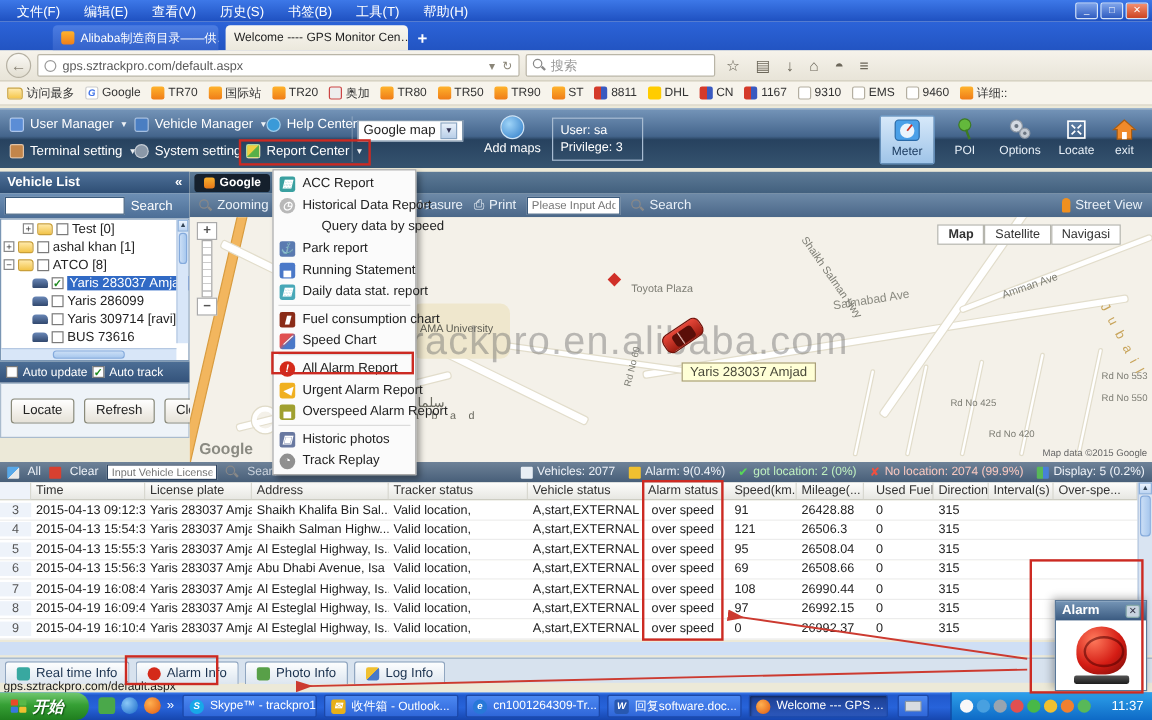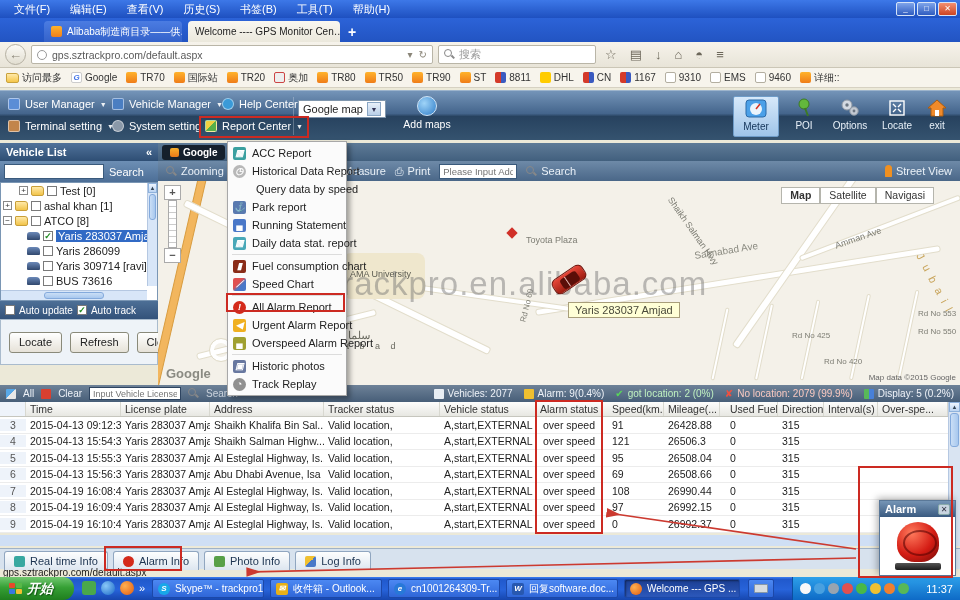--- a/index.html
+++ b/index.html
@@ -316,20 +316,24 @@
         <span class="caret">▼</span>
       </div>
   <div class="tbsep" style="left:293px"></div>
   <div class="mapselect">
         <span>Google map</span>
         <span class="dd">▼</span>
       </div>
   <div class="addmaps">
     <div class="globe2"></div>
     <span>Add maps</span>
+  </div>
+  <div class="userbox">
+    <div>User: sa</div>
+    <div>Privilege: 3</div>
   </div>
   <div class="rbtn sel" style="left:733px">
     <div class="icw">
           <svg width="22" height="20">
             <rect x="1" y="1" width="20" height="17" rx="3" fill="#4aa0e8" stroke="#2a6aa8"></rect>
             <circle cx="11" cy="10" r="6" fill="#eaf4fc"></circle>
             <line x1="11" y1="10" x2="15" y2="5" stroke="#d43020" stroke-width="1.5"></line>
           </svg>
         </div>
     <span>Meter</span>
@@ -530,21 +534,21 @@
 
 <div class="reportmenu">
   <div class="mitem">
         <i class="micon ic-acc">▦</i>
         <span>ACC Report</span>
       </div>
   <div class="mitem">
         <i class="micon ic-hist">◷</i>
         <span>Historical Data Report</span>
       </div>
-  <div class="mitem" style="padding-left:28px">
+  <div class="mitem" style="padding-left:40px">
         <span>Query data by speed</span>
       </div>
   <div class="mitem">
         <i class="micon ic-park">⚓</i>
         <span>Park report</span>
       </div>
   <div class="mitem">
         <i class="micon ic-run">▄</i>
         <span>Running Statement</span>
       </div>
@@ -601,21 +605,21 @@
     <span class="sstat">
           <i class="ssico" style="background:#f0c030"></i>
           <span>Alarm: 9(0.4%)</span>
         </span>
     <span class="sstat" style="color:#bff0c0">
           <span style="color:#58d858">✔</span>
           <span>got location: 2 (0%)</span>
         </span>
     <span class="sstat" style="color:#f8c8c0">
           <span style="color:#f05040">✘</span>
-          <span>No location: 2079 (99.9%)</span>
+          <span>No location: 2074 (99.9%)</span>
         </span>
     <span class="sstat">
           <i class="ssico" style="background:linear-gradient(90deg,#58b858 50%,#4880d8 50%)"></i>
           <span>Display: 5 (0.2%)</span>
         </span>
   </span>
 </div>
 
 <div class="datatable">
   <div class="thead">

